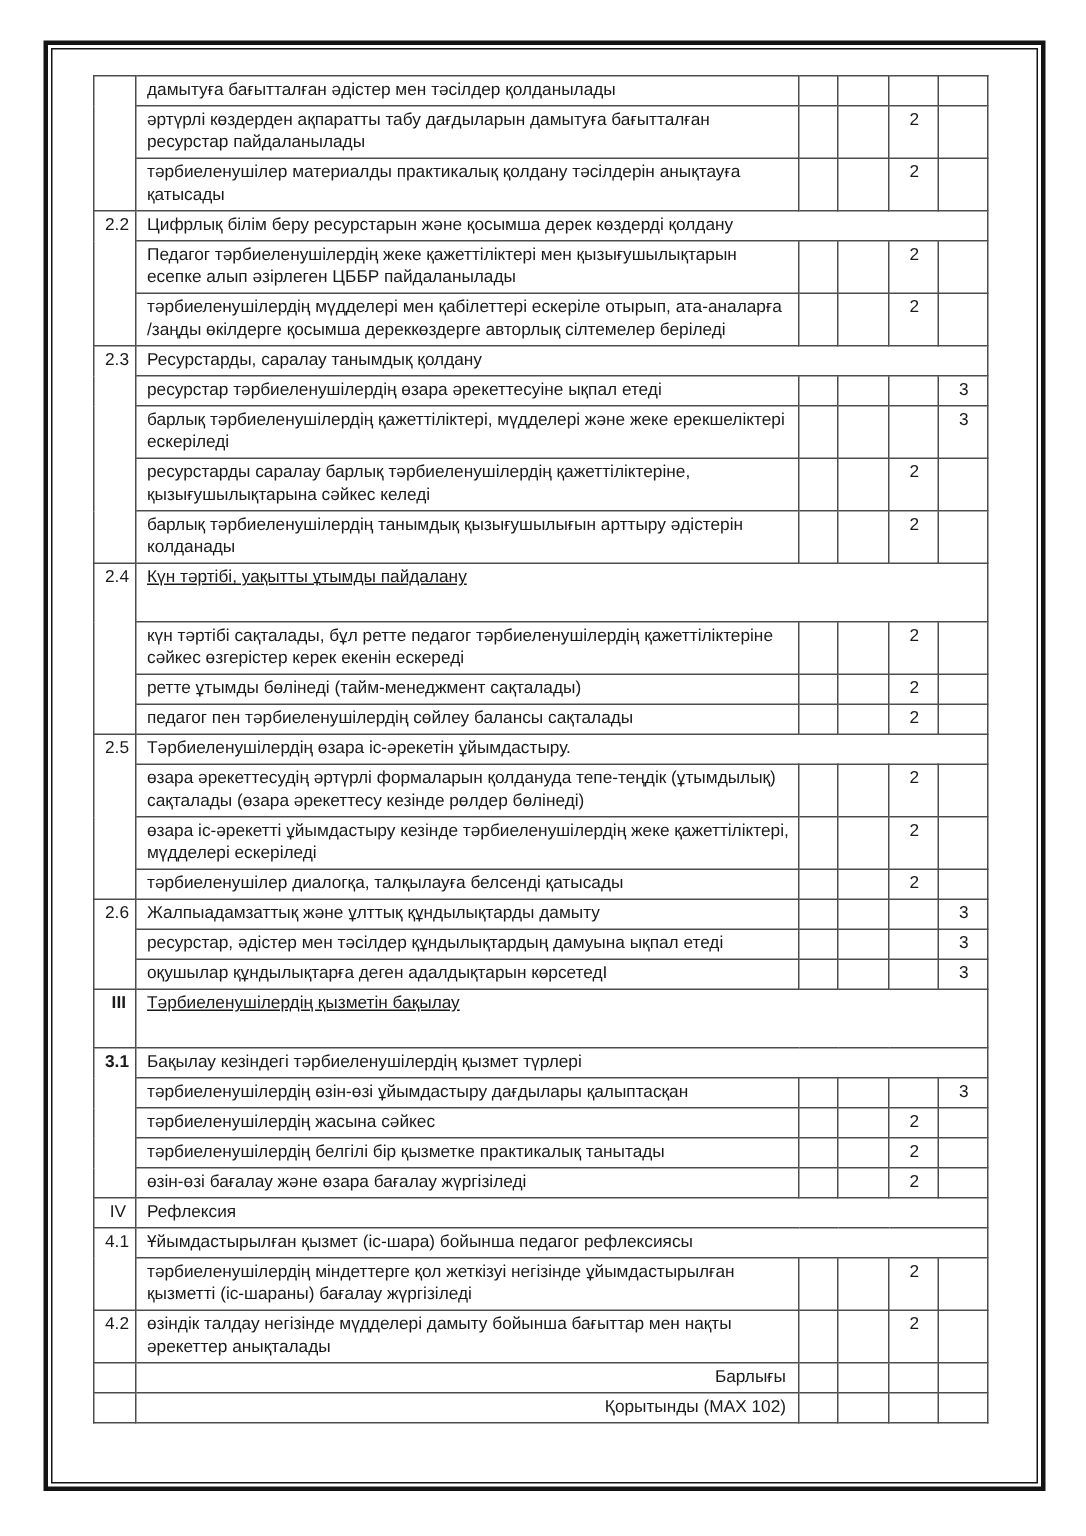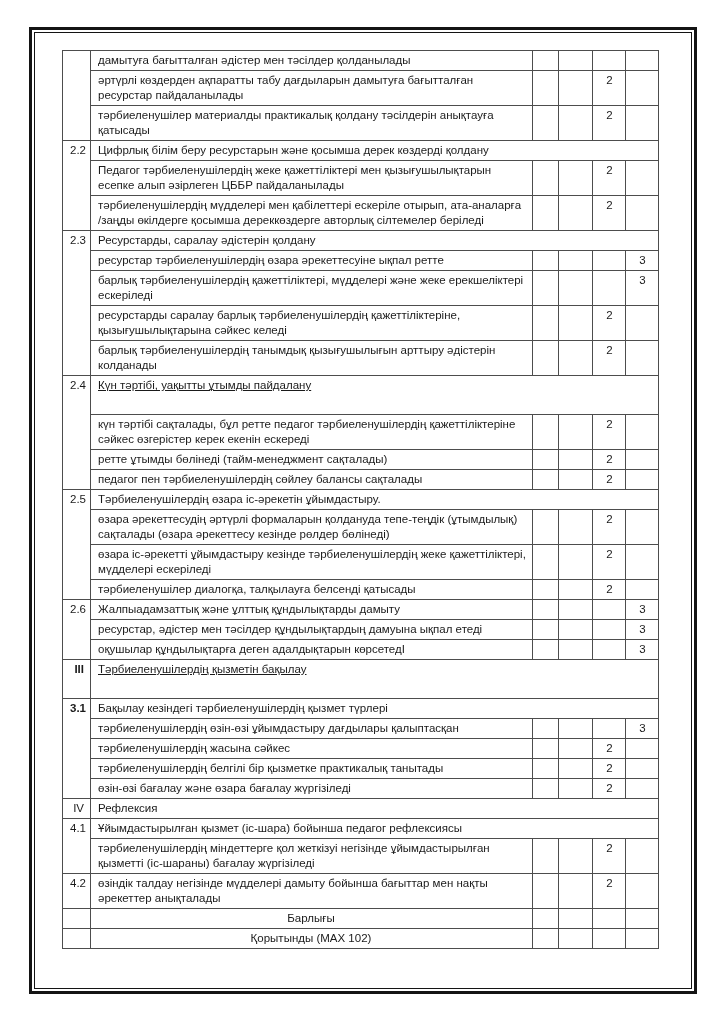--- a/index.html
+++ b/index.html
@@ -49,21 +49,21 @@
     vertical-align: top;
     padding: 2px 6px 2px 7px;
     overflow: hidden;
   }
   td.num {
     padding: 2px 1px 2px 4px;
     text-align: right;
   }
   td.num.bold { font-weight: bold; }
   td.desc {}
-  td.desc.right { text-align: center; padding-right: 8px; }
+  td.desc.right { text-align: right; padding-right: 8px; }
   td.desc.tall { height: 34px; text-decoration: underline; }
   td.score {
     text-align: center;
     padding: 2px 1px;
   }
 </style>
 </head>
 <body>
 
 <div class="page">
@@ -116,24 +116,24 @@
         </tr>
         <tr>
           <td class="desc">тәрбиеленушілердің мүдделері мен қабілеттері ескеріле отырып, ата-аналарға /заңды өкілдерге қосымша дереккөздерге авторлық сілтемелер беріледі</td>
           <td class="score"></td>
           <td class="score"></td>
           <td class="score">2</td>
           <td class="score"></td>
         </tr>
         <tr>
           <td class="num" rowspan="5">2.3</td>
-          <td class="desc" colspan="5">Ресурстарды, саралау әдістерін қолдану</td>
-        </tr>
-        <tr>
-          <td class="desc">ресурстар тәрбиеленушілердің өзара әрекеттесуіне ықпал ретте</td>
+          <td class="desc" colspan="5">Ресурстарды, саралау танымдық қолдану</td>
+        </tr>
+        <tr>
+          <td class="desc">ресурстар тәрбиеленушілердің өзара әрекеттесуіне ықпал етеді</td>
           <td class="score"></td>
           <td class="score"></td>
           <td class="score"></td>
           <td class="score">3</td>
         </tr>
         <tr>
           <td class="desc">барлық тәрбиеленушілердің қажеттіліктері, мүдделері және жеке ерекшеліктері ескеріледі</td>
           <td class="score"></td>
           <td class="score"></td>
           <td class="score"></td>

